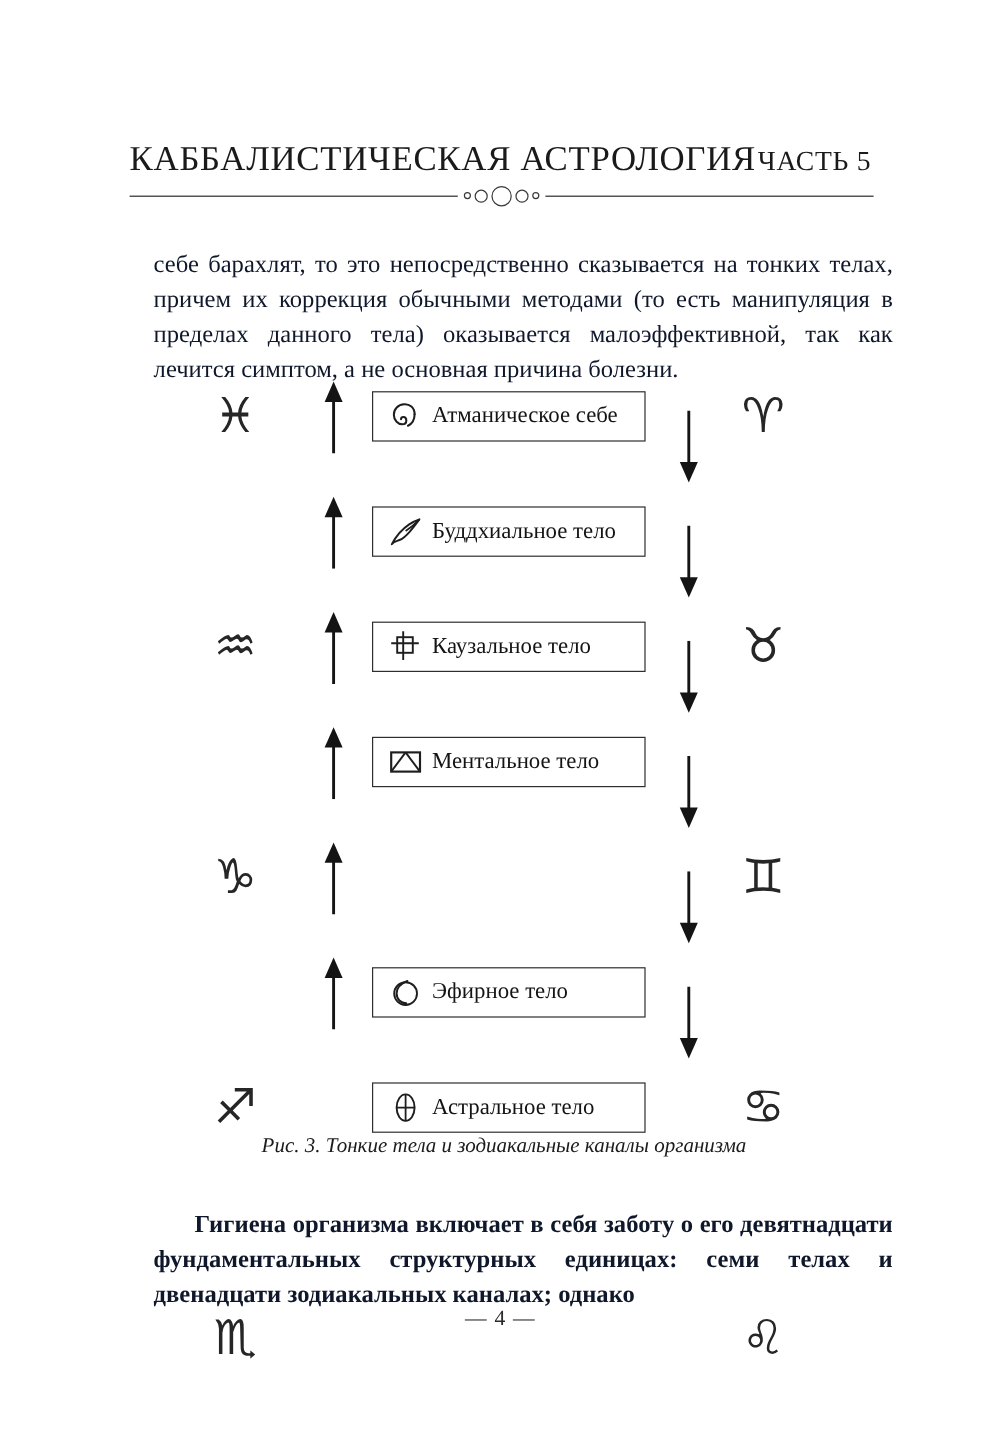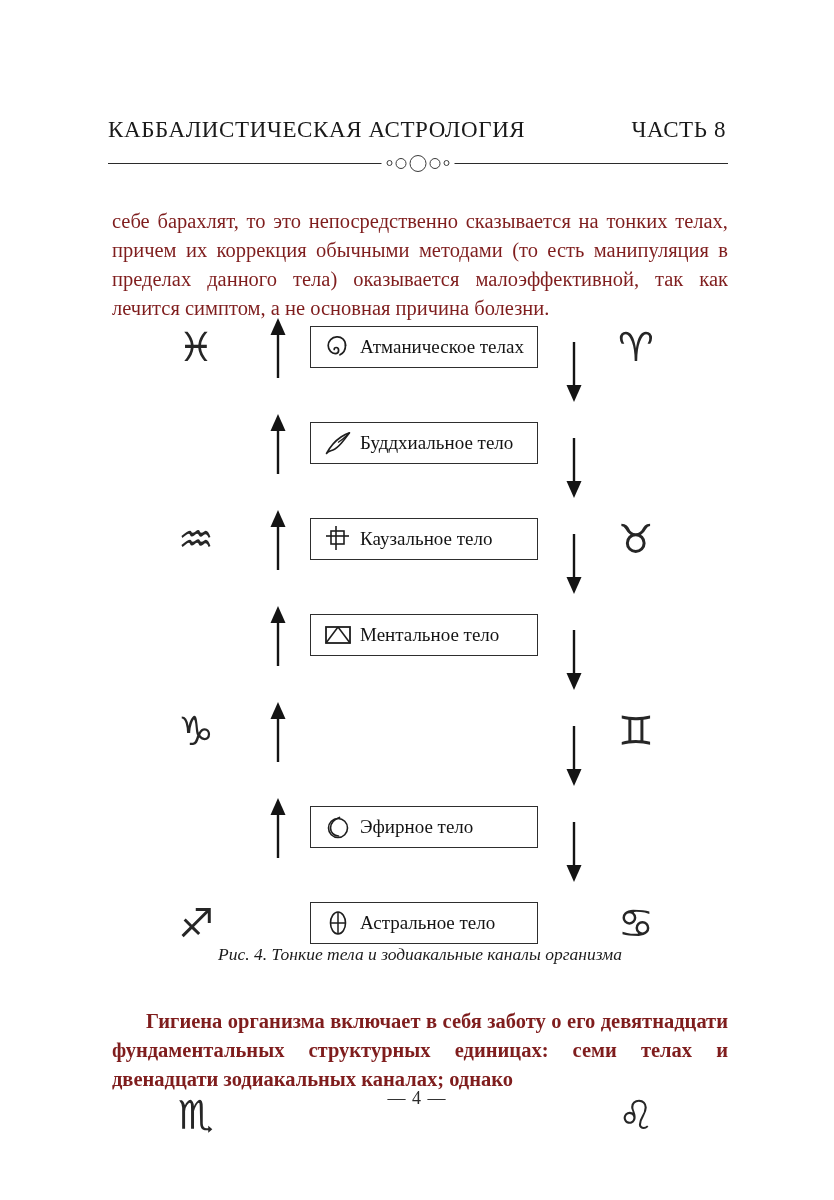--- a/index.html
+++ b/index.html
@@ -22,21 +22,21 @@
   .runhead {
     position: absolute;
     left: 108px;
     top: 117px;
     width: 620px;
     display: flex;
     align-items: baseline;
     justify-content: space-between;
   }
   .runhead-title {
-    font-size: 23px;
+    font-size: 29px;
     letter-spacing: 0.6px;
     white-space: nowrap;
   }
   .runhead-part {
     font-size: 23px;
     letter-spacing: 0.6px;
     white-space: nowrap;
     padding-right: 2px;
   }
 
@@ -72,27 +72,27 @@
     border-radius: 50%;
     background: #ffffff;
   }
   .orn-1 { width: 4px;  height: 4px;  }
   .orn-2 { width: 9px;  height: 9px;  }
   .orn-3 { width: 15px; height: 15px; }
 
   
   .para {
     position: absolute;
-    left: 112px;
+    left: 128px;
     width: 616px;
     font-size: 20.5px;
     line-height: 29px;
     text-align: justify;
     text-align-last: left;
-    color: #7f1d1d;
+    color: #0f172a;
   }
   .para.top { top: 186px; }
   .para.bottom { top: 986px; text-indent: 34px; font-weight: bold; }
   .para.bottom .lastline { text-align-last: justify; }
 
   
   .figure {
     position: absolute;
     left: 112px;
     top: 326px;
@@ -185,21 +185,21 @@
     letter-spacing: 1px;
   }
 </style>
 </head>
 <body>
 
 <div class="page">
 
   <div class="runhead">
     <span class="runhead-title">КАББАЛИСТИЧЕСКАЯ АСТРОЛОГИЯ</span>
-    <span class="runhead-part">ЧАСТЬ 8</span>
+    <span class="runhead-part">ЧАСТЬ 5</span>
   </div>
 
   <div class="rule-wrap">
     <div class="rule-line"></div>
     <div class="rule-orn">
       <span class="orn-c orn-1"></span>
       <span class="orn-c orn-2"></span>
       <span class="orn-c orn-3"></span>
       <span class="orn-c orn-2"></span>
       <span class="orn-c orn-1"></span>
@@ -211,21 +211,21 @@
   <div class="figure">
 
     <div class="fig-row" style="top:0px;">
       <div class="bodybox">
         <span class="gl">
           <svg width="26" height="26" viewBox="0 0 26 26">
             <path d="M20.5 11.2 C20.5 5.6 16.3 2.6 11.8 2.9 C6.8 3.2 3.2 6.8 3.2 11.6 C3.2 16.4 7.0 19.6 10.2 19.6 C12.4 19.6 13.6 18.2 13.6 16.4 C13.6 14.6 12.4 13.5 11.2 13.5 C9.9 13.5 9.2 14.4 9.2 15.4" fill="none" stroke="#1e1e1e" stroke-width="1.7" stroke-linecap="round"></path>
             <path d="M20.5 11.2 C20.5 15.6 18.2 19.2 15.0 20.8" fill="none" stroke="#1e1e1e" stroke-width="1.7" stroke-linecap="round"></path>
           </svg>
         </span>
-        <span class="lbl">Атманическое телах</span>
+        <span class="lbl">Атманическое себе</span>
       </div>
       <div class="zod left" style="top:-8px;">♓</div>
       <div class="zod right" style="top:-8px;">♈</div>
     </div>
 
     <div class="arrow up" style="top:-10px;">
       <svg width="28" height="62" viewBox="0 0 28 62">
         <line x1="14" y1="62" x2="14" y2="16" stroke="#141414" stroke-width="2.4"></line>
         <polygon points="14,2 21.5,19 6.5,19" fill="#141414"></polygon>
       </svg>
@@ -372,19 +372,19 @@
             <line x1="12" y1="3" x2="12" y2="25" stroke="#1e1e1e" stroke-width="1.5"></line>
             <line x1="4.5" y1="14" x2="19.5" y2="14" stroke="#1e1e1e" stroke-width="1.5"></line>
           </svg>
         </span>
         <span class="lbl">Астральное тело</span>
       </div>
     </div>
 
   </div>
 
-  <div class="caption">Рис. 4. Тонкие тела и зодиакальные каналы организма</div>
+  <div class="caption">Рис. 3. Тонкие тела и зодиакальные каналы организма</div>
 
   <p class="para bottom"><span>Гигиена организма включает в себя заботу о его девятнадцати фундаментальных структурных единицах:</span> <span class="lastline">семи телах и двенадцати зодиакальных каналах; однако</span></p>
 
   <div class="folio">— 4 —</div>
 
 </div>
 
 </body></html>

